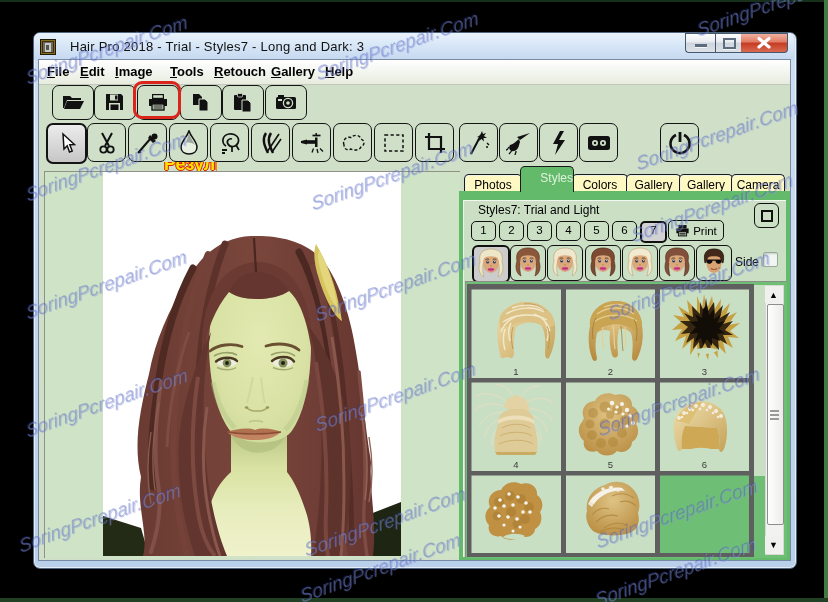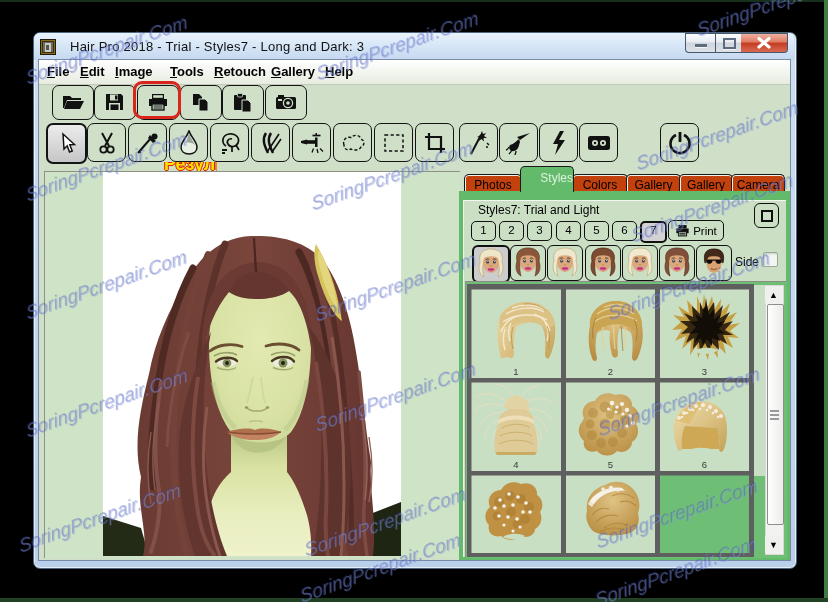--- a/index.html
+++ b/index.html
@@ -32,21 +32,21 @@
   .t1{width:39.5px;height:32.5px;}
   .t2{width:37px;height:37px;}
   #redbox{left:133px;top:81px;width:42px;height:32px;border:3px solid #da251d;border-radius:9px;}
   
   #canvas{left:44px;top:171px;width:415px;height:386px;background:#cfe3c6;
       border-top:1px solid #8e9286;border-left:1px solid #8e9286;}
   #result{left:164px;top:162px;width:53px;height:8.5px;overflow:hidden;}
   #result span{position:absolute;left:0;top:-8px;font-size:18px;font-weight:bold;color:#ffe400;
       text-shadow:-1px 0 0 #e02000,1px 0 0 #e02000,0 1px 0 #e02000,0 -1px 0 #e02000;}
   
-  .tab{position:absolute;top:174px;height:21px;background:#c2410c;border:1px solid #1a1a1a;
+  .tab{position:absolute;top:174px;height:21px;background:#fef9c3;border:1px solid #1a1a1a;
       border-bottom:none;border-radius:5px 5px 0 0;font-size:12px;color:#000;
       text-align:center;line-height:20px;box-shadow:inset 0 1px 0 #ecf4ea,inset 1px 0 0 #ecf4ea;}
   #tabsel{top:166px;height:25px;background:#64ba6b;color:#dff3df;box-shadow:none;z-index:3;line-height:23px;text-align:right;}
   #tabframe{left:459px;top:191px;width:331px;height:369px;background:#64ba6b;}
   #page{left:463px;top:200px;width:323px;height:357px;background:#cbdfc5;
       box-shadow:inset 0 1px 0 #f2f8f0,inset 1px 0 0 #e8f2e6;}
   
   .numbtn{position:absolute;top:221px;width:23px;height:18px;border:1.5px solid #101010;
       border-radius:5px;font-size:11.5px;text-align:center;line-height:16px;color:#000;}
   #printbtn{left:668px;top:220px;width:54px;height:19px;border:1.5px solid #101010;border-radius:5px;

